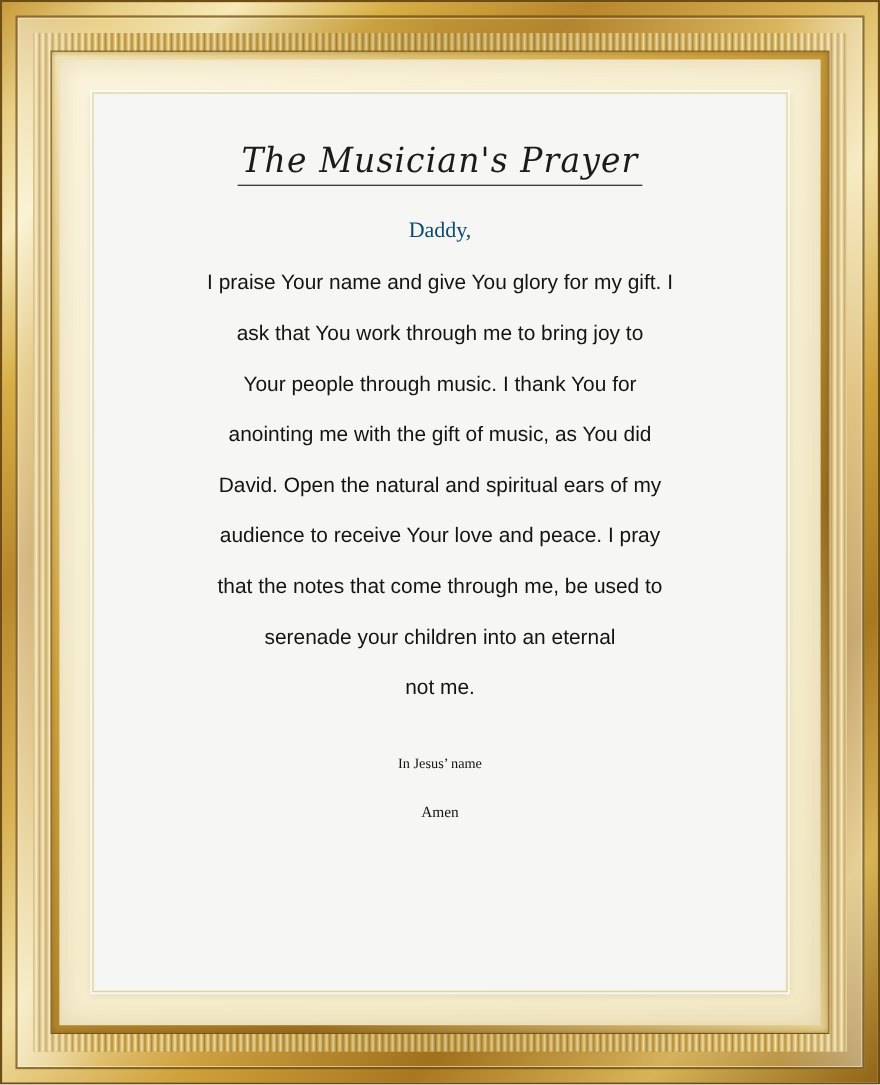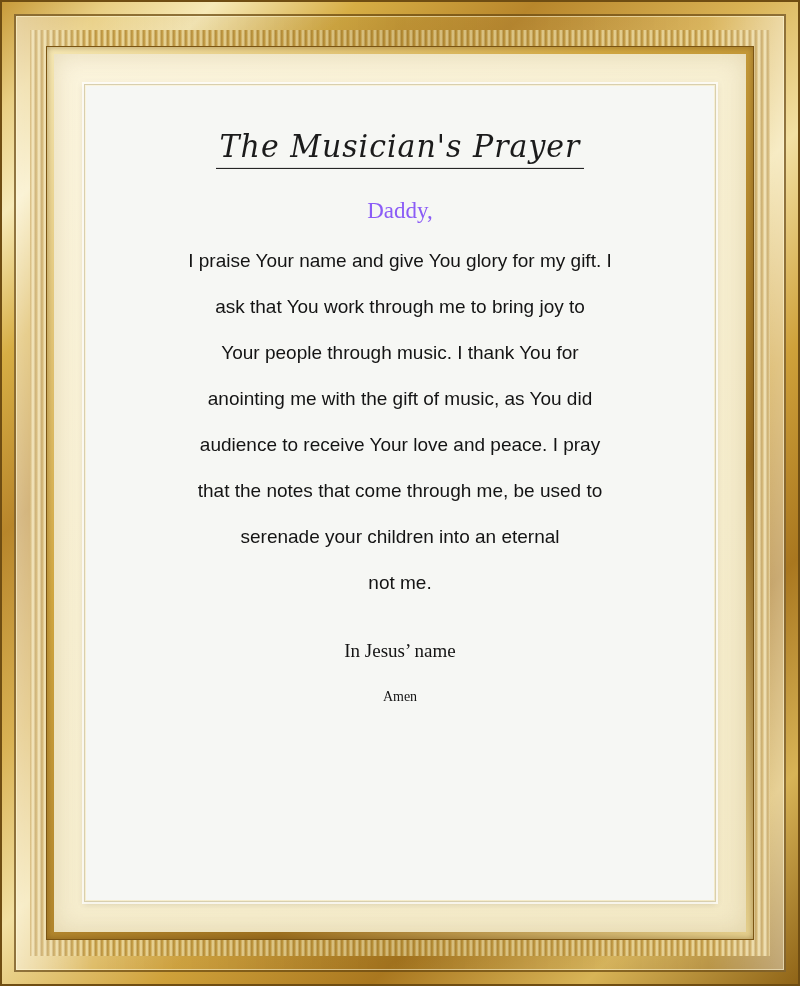--- a/index.html
+++ b/index.html
@@ -126,37 +126,37 @@
     color: #1b1b1b;
     display: inline-block;
     border-bottom: 1.5px solid #1b1b1b;
     padding: 0 4px 4px 4px;
     line-height: 1.1;
     transform: scaleY(1.05);
   }
 
   .salutation {
     margin-top: 30px;
-    font-size: 23px;
-    color: #8b5cf6;
+    font-size: 20px;
+    color: #0c4a6e;
     font-family: "Liberation Serif", serif;
   }
 
   .body-text {
     margin-top: 14px;
     font-size: 19px;
     line-height: 46px;
     color: #141414;
     font-family: Liberation Sans, sans-serif;
   }
   .body-line { display: block; }
 
   .closing {
     margin-top: 22px;
-    font-size: 19px;
+    font-size: 13px;
     line-height: 46px;
     color: #141414;
   }
   .amen {
     font-size: 14px;
     line-height: 46px;
     color: #141414;
   }
 </style>
 </head>
@@ -179,20 +179,21 @@
         <span class="prayer-title">The Musician's Prayer</span>
       </div>
 
       <div class="salutation">Daddy,</div>
 
       <div class="body-text">
         <span class="body-line">I praise Your name and give You glory for my gift. I</span>
         <span class="body-line">ask that You work through me to bring joy to</span>
         <span class="body-line">Your people through music. I thank You for</span>
         <span class="body-line">anointing me with the gift of music, as You did</span>
+        <span class="body-line">David. Open the natural and spiritual ears of my</span>
         <span class="body-line">audience to receive Your love and peace. I pray</span>
         <span class="body-line">that the notes that come through me, be used to</span>
         <span class="body-line">serenade your children into an eternal</span>
         <span class="body-line">not me.</span>
       </div>
 
       <div class="closing">In Jesus’ name</div>
 
       <div class="amen">Amen</div>
 

